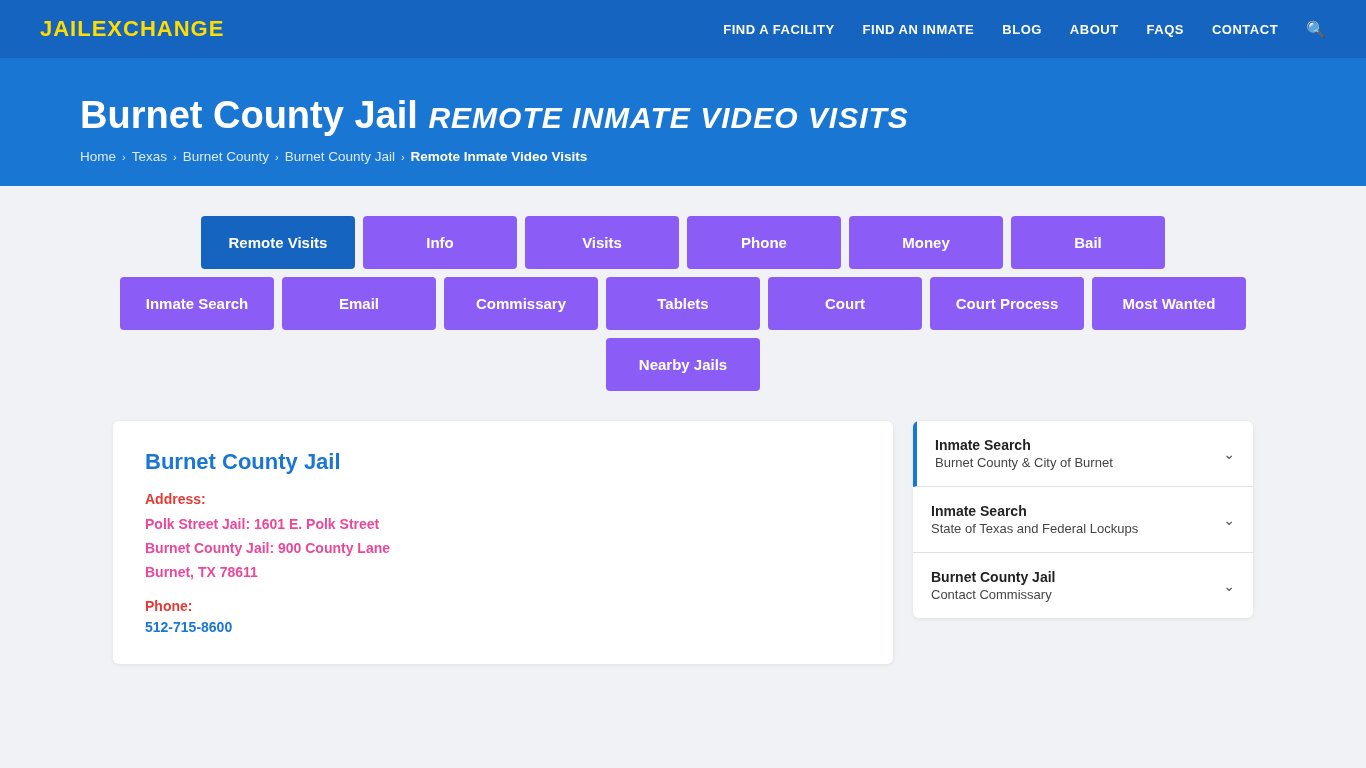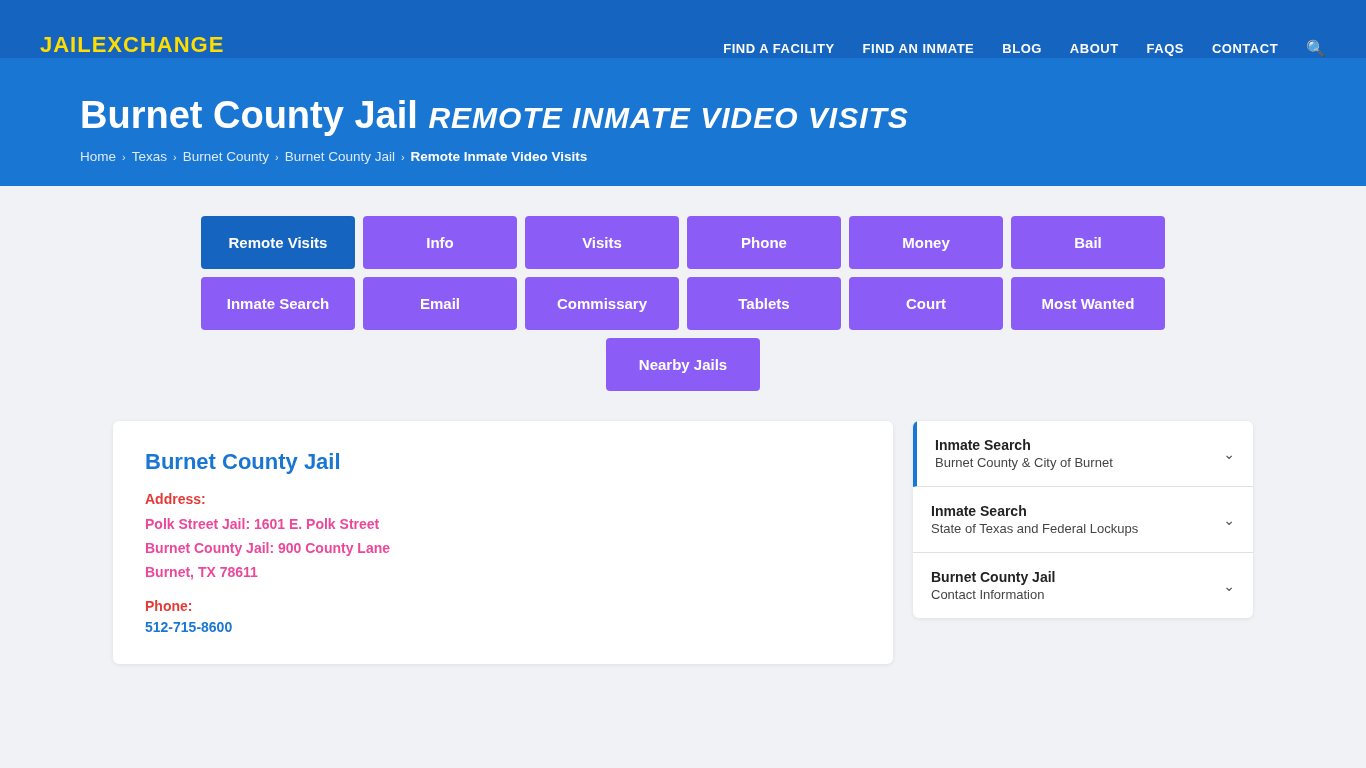--- a/index.html
+++ b/index.html
@@ -4,21 +4,21 @@
   <style>
     * { box-sizing: border-box; margin: 0; padding: 0; }
     body { font-family: Arial, Helvetica, sans-serif; background: #f0f2f5; }
 
     
     .header {
       background: #1565c0;
       padding: 0 40px;
       height: 58px;
       display: flex;
-      align-items: flex-end;
+      align-items: center;
       justify-content: space-between;
     }
     .logo {
       font-size: 22px;
       font-weight: 900;
       color: #fff;
       letter-spacing: 1px;
     }
     .logo span { color: #ffdd00; }
     .nav {
@@ -240,20 +240,21 @@
       <button class="nav-btn">Phone</button>
       <button class="nav-btn">Money</button>
       <button class="nav-btn">Bail</button>
     </div>
     <div class="btn-row">
       <button class="nav-btn">Inmate Search</button>
       <button class="nav-btn">Email</button>
       <button class="nav-btn">Commissary</button>
       <button class="nav-btn">Tablets</button>
       <button class="nav-btn">Court</button>
+      <button class="nav-btn">Court Process</button>
       <button class="nav-btn">Most Wanted</button>
     </div>
     <div class="btn-row">
       <button class="nav-btn">Nearby Jails</button>
     </div>
   </div>
 
   <div class="bottom-section">
 
     <div class="info-card">
@@ -279,20 +280,20 @@
       <div class="sidebar-item">
         <div class="sidebar-item-text">
           <span class="sidebar-item-title">Inmate Search</span>
           <span class="sidebar-item-sub">State of Texas and Federal Lockups</span>
         </div>
         <span class="chevron">⌄</span>
       </div>
       <div class="sidebar-item">
         <div class="sidebar-item-text">
           <span class="sidebar-item-title">Burnet County Jail</span>
-          <span class="sidebar-item-sub">Contact Information</span>
+          <span class="sidebar-item-sub">Contact Commissary</span>
         </div>
         <span class="chevron">⌄</span>
       </div>
     </div>
 
   </div>
 </main>
 
 </body></html>

